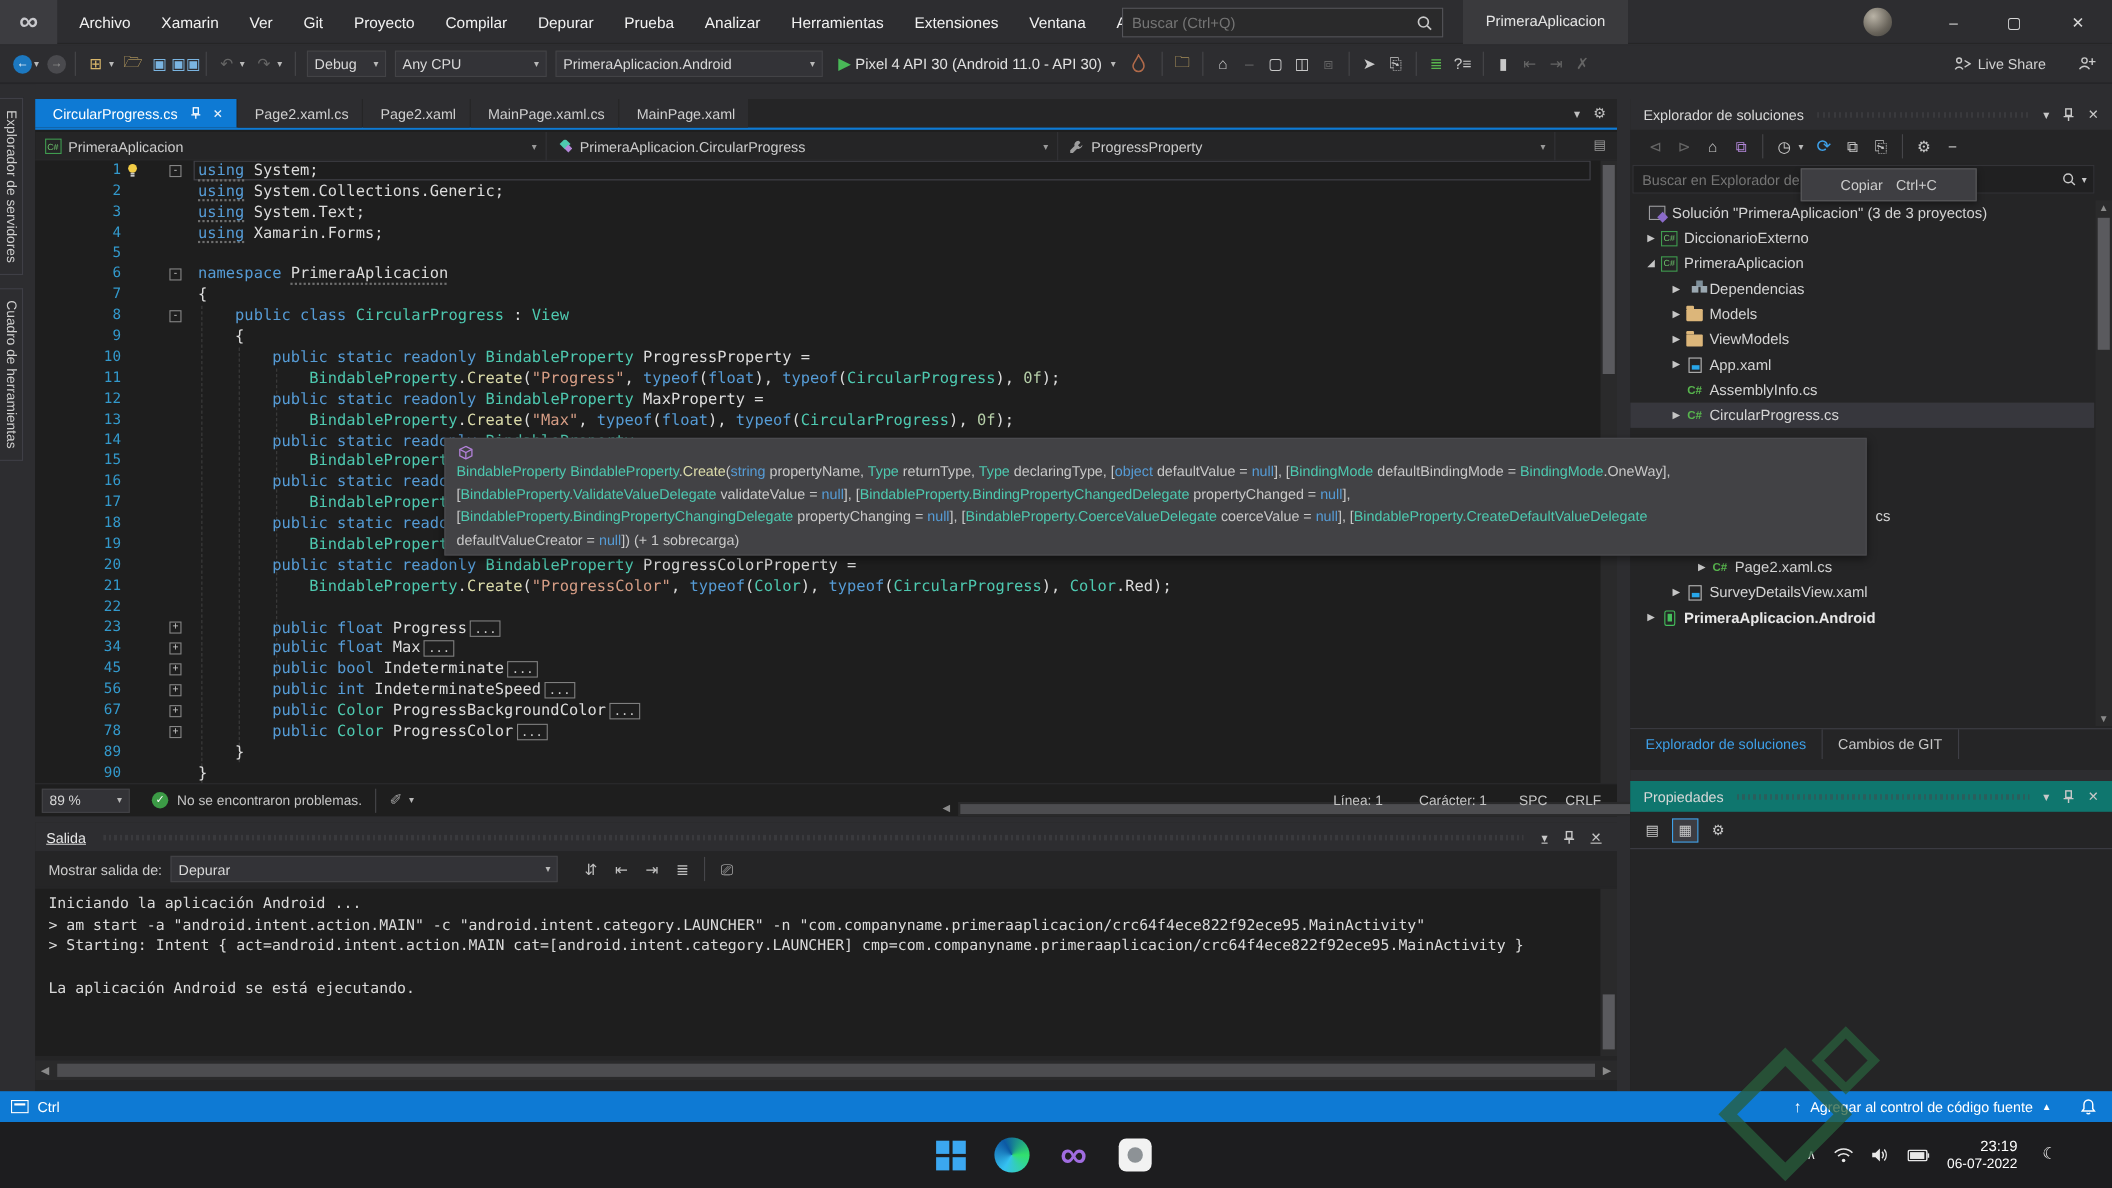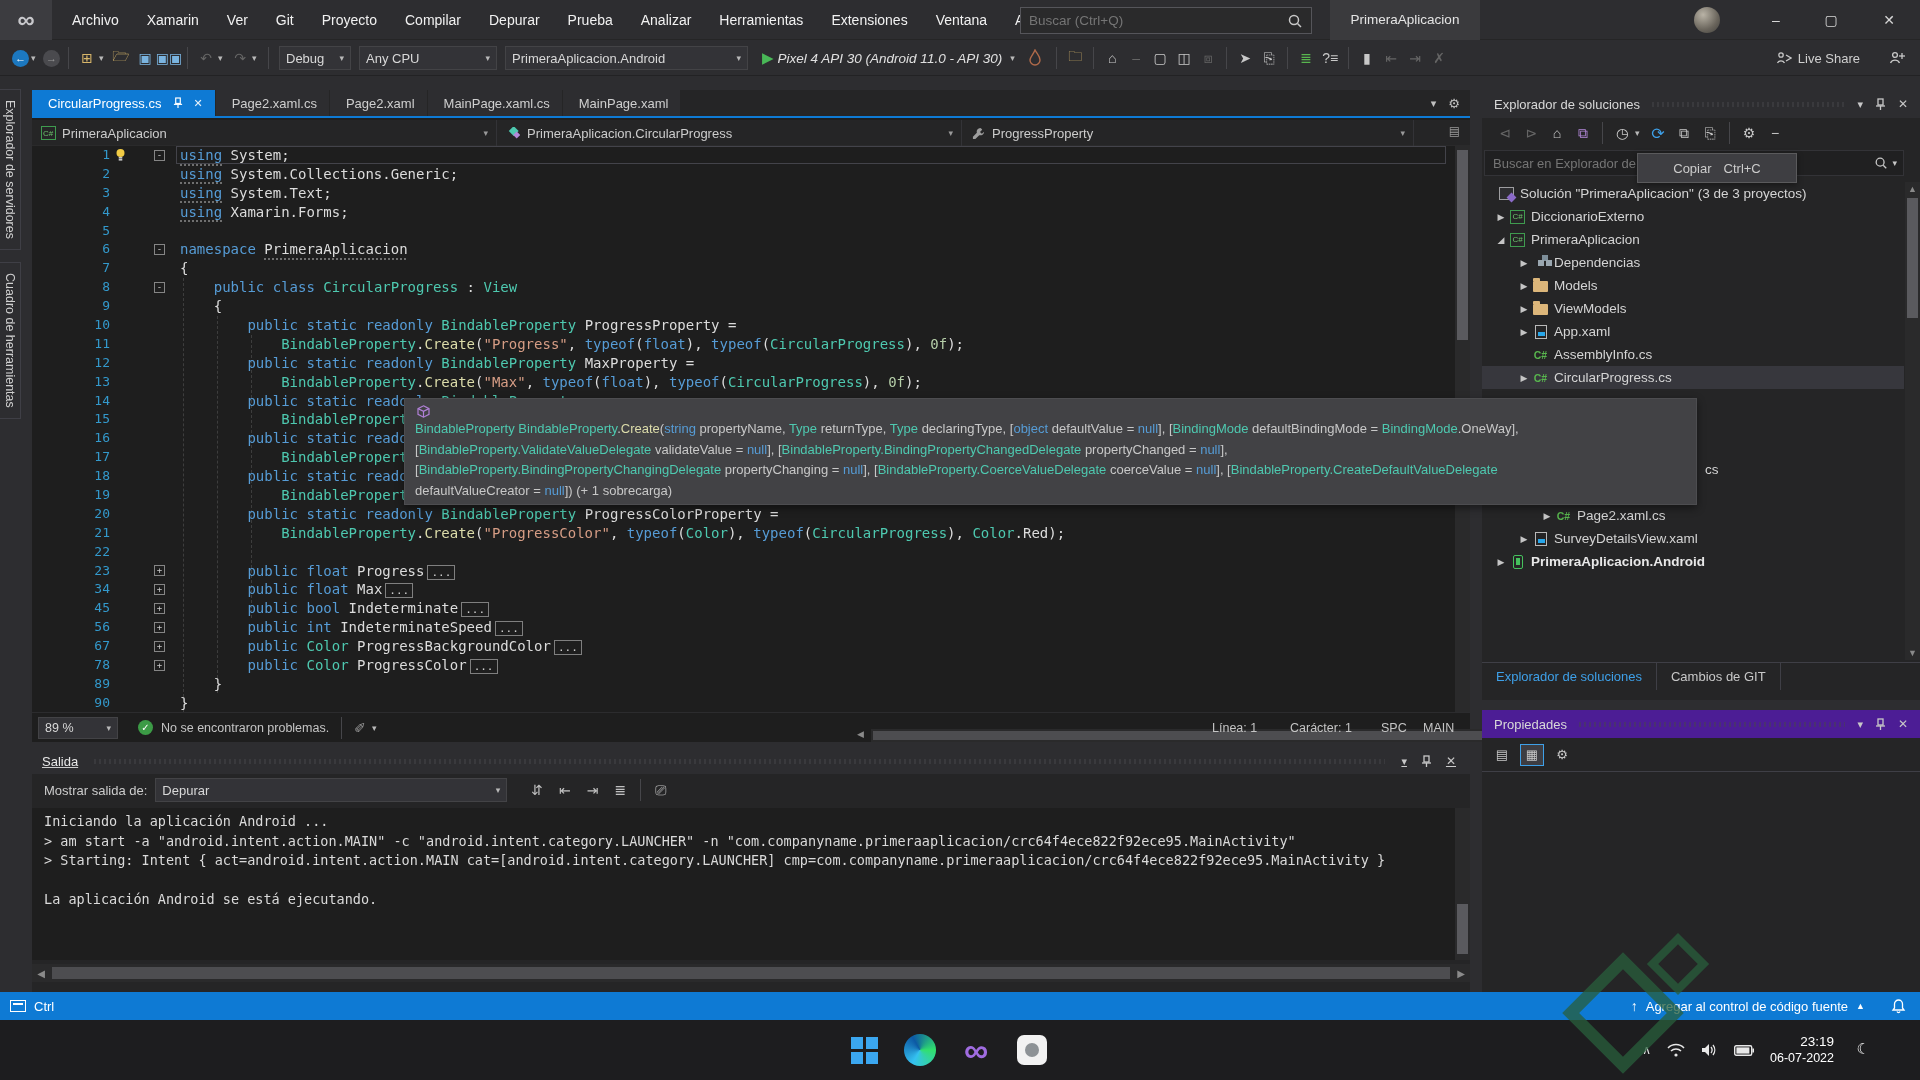--- a/index.html
+++ b/index.html
@@ -20,21 +20,21 @@
 
   
   #toolbar{position:absolute;left:0;top:41px;width:1920px;height:35px;background:#2d2d30;border-bottom:1px solid #222224;display:flex;align-items:center;padding-left:10px;}
   .tb-ico{width:22px;height:24px;display:inline-flex;align-items:center;justify-content:center;font-size:14px;color:#c8c8c8;margin:0 1px;}
   .tb-ico.dis{color:#656565;}
   .tb-sep{width:1px;height:22px;background:#46464a;margin:0 6px;}
   .tb-dd{font-size:9px;color:#b9b9b9;width:10px;}
   .combo{height:24px;background:#333337;border:1px solid #434346;display:flex;align-items:center;font-size:13px;color:#d8d8d8;padding:0 6px;margin:0 4px;}
   .combo .carr{margin-left:auto;font-size:9px;color:#b9b9b9;padding-left:8px;}
   #run-btn{color:#49b857;font-size:15px;margin:0 4px 0 10px;}
-  #run-target{font-size:13.5px;color:#e0e0e0;display:flex;align-items:center;font-style:italic;}
+  #run-target{font-size:13.5px;color:#e0e0e0;display:flex;align-items:center;}
   #livshare{margin-left:auto;display:flex;align-items:center;font-size:13px;color:#d0d0d0;padding-right:14px;}
   .circ-ico{width:17px;height:17px;border-radius:50%;display:inline-flex;align-items:center;justify-content:center;font-size:11px;margin:0 2px;}
   .circ-back{background:#1c78c0;color:#fff;}
   .circ-fwd{background:#4a4a4e;color:#9a9a9a;}
 
   
   #leftrail{position:absolute;left:0;top:77px;width:32px;height:915px;background:#2d2d30;}
   .rail-tab{writing-mode:vertical-rl;font-size:12.5px;color:#d0d0d0;border:1px solid #3f3f46;border-left:none;padding:10px 3px;margin-top:12px;background:#2d2d30;}
 
   
@@ -124,21 +124,21 @@
   .ic-solution{width:15px;height:13px;border:1px solid #9d9da0;background:#2d2d30;position:relative;}
   .ic-solution::after{content:"";position:absolute;right:-2px;bottom:-2px;width:7px;height:7px;background:#8b6bc9;transform:rotate(45deg);}
   .ti .lbl.peek{position:absolute;left:218px;}
   #se-vscroll{position:absolute;left:423px;top:92px;width:15px;height:478px;background:#2a2a2b;}
   #se-vscroll .arr{height:14px;text-align:center;color:#8a8a8a;font-size:9px;line-height:14px;}
   #se-vscroll .thumb{position:absolute;left:2px;top:16px;width:11px;height:120px;background:#5a5a5e;}
   #se-tabs{position:absolute;left:0;top:572px;width:438px;height:28px;display:flex;background:#252526;border-top:1px solid #3f3f46;font-size:13px;}
   .se-tab{padding:0 14px;line-height:27px;color:#c8c8c8;border-right:1px solid #3f3f46;}
   .se-tab.active{color:#3ea0e8;background:#252526;}
   #props{position:absolute;left:0;top:610px;width:438px;height:292px;background:#252526;border-top:10px solid #2d2d30;}
-  #props-header{display:flex;align-items:center;height:28px;background:#4c1d95;font-size:13px;color:#d8d8d8;}
+  #props-header{display:flex;align-items:center;height:28px;background:#0f766e;font-size:13px;color:#d8d8d8;}
   #props-icons{display:flex;align-items:center;gap:6px;height:34px;padding-left:8px;border-bottom:1px solid #3f3f46;color:#c8c8c8;}
   .prop-ico{width:24px;height:22px;display:inline-flex;align-items:center;justify-content:center;font-size:13px;}
   .prop-ico.sel{background:#3d3d42;border:1px solid #3ea0e8;}
 
   
   #statusbar{position:absolute;left:0;top:992px;width:1920px;height:28px;background:#0e7ad4;display:flex;align-items:center;color:#ffffff;font-size:13px;}
   #sb-ico{width:16px;height:12px;border:1px solid #fff;margin:0 8px 0 10px;position:relative;}
   #sb-ico::after{content:"";position:absolute;left:2px;top:2px;right:2px;height:2px;background:#fff;}
   #sb-right{margin-left:auto;display:flex;align-items:center;gap:8px;padding-right:14px;}
   #taskbar{position:absolute;left:0;top:1020px;width:1920px;height:60px;background:#1d1d1f;}
@@ -393,21 +393,21 @@
     <span style="color:#9a9a9a;font-size:14px">✐</span>
     <span class="tb-dd" style="margin-left:6px">▾</span>
     <div id="ed-hscroll" style="position:relative;margin-left:34px">
       <span style="position:absolute;left:-14px;top:0;color:#8a8a8a;font-size:9px">◀</span>
       <div class="thumb"></div>
       <span style="position:absolute;right:-14px;top:0;color:#8a8a8a;font-size:9px">▶</span>
     </div>
     <span class="ed-right" style="left:1180px">Línea: 1</span>
     <span class="ed-right" style="left:1258px">Carácter: 1</span>
     <span class="ed-right" style="left:1349px">SPC</span>
-    <span class="ed-right" style="left:1391px">MAIN</span>
+    <span class="ed-right" style="left:1391px">CRLF</span>
   </div>
 </div>
 
 <div id="output">
   <div id="out-header">
     <span id="out-title">Salida</span>
     <div id="out-drag"></div>
     <div id="out-hdr-icons">
       <span>▾</span>
       <svg class="pin-svg" width="11" height="13" viewBox="0 0 11 13">

